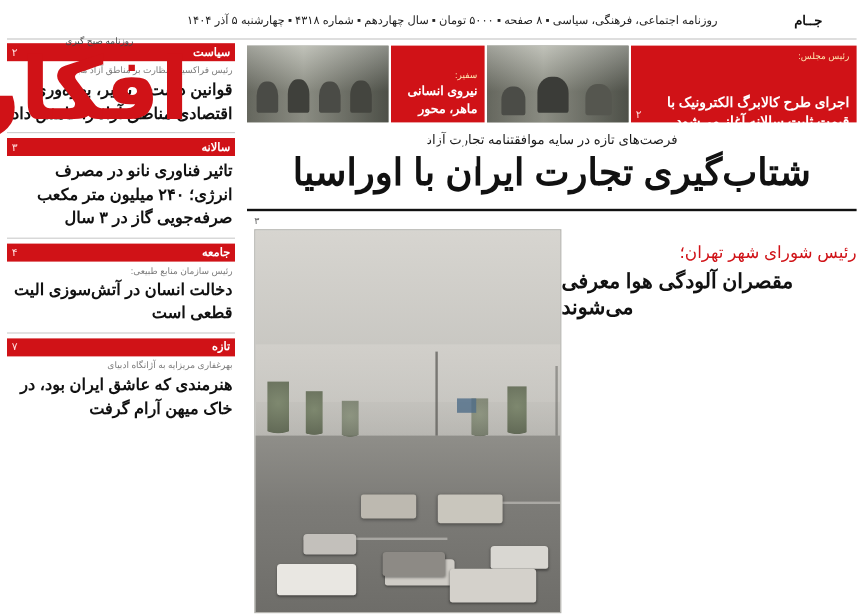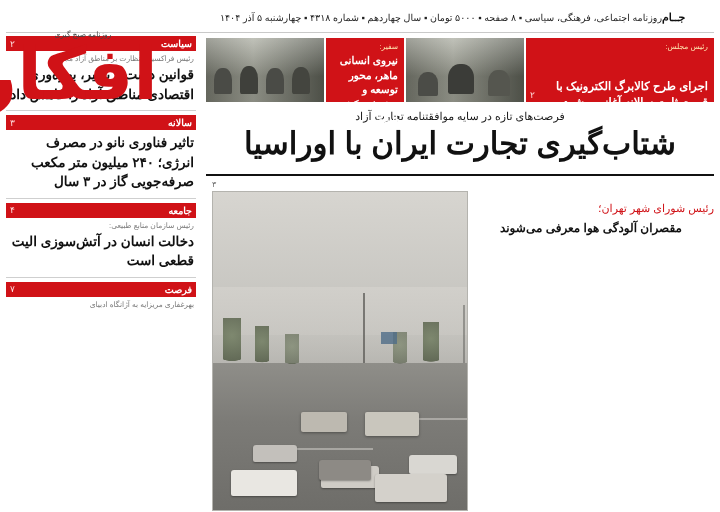--- a/index.html
+++ b/index.html
@@ -32,21 +32,21 @@
     height: 26px;
     border-bottom: 1px solid #c9c9c9;
     padding-bottom: 2px;
   }
   .topstrip .spacer-logo {
     width: 150px;
     flex: 0 0 150px;
   }
   .topstrip .meta {
     flex: 1;
-    text-align: right;
+    text-align: left;
     font-size: 9.5px;
     color: #222;
     letter-spacing: 0.1px;
     white-space: nowrap;
   }
   .topstrip .brandmark {
     width: 52px;
     flex: 0 0 52px;
     text-align: left;
     font-size: 11px;
@@ -150,21 +150,21 @@
   }
   .tick-img .figure {
     position: absolute;
     background: #3b3c38;
     border-radius: 45% 45% 8% 8%;
   }
   .tick-b, .tick-c {
     flex: 1;
     background: #d01217;
     color: #fff;
-    padding: 4px 6px 4px 4px;
+    padding: 20px 6px 4px 4px;
   }
   .tick-b .tick-head, .tick-c .tick-head {
     font-size: 10.5px;
     font-weight: bold;
     line-height: 1.4;
     text-align: right;
   }
 
   
   .lead-over {
@@ -199,31 +199,31 @@
     padding-left: 6px;
     box-sizing: border-box;
   }
   .photo-head-col {
     width: 246px;
     flex: 0 0 246px;
     text-align: right;
     padding-top: 22px;
   }
   .photo-kicker {
-    font-size: 11px;
+    font-size: 14px;
     color: #d01217;
     margin-bottom: 6px;
     text-align: right;
   }
   .photo-head {
-    font-size: 12px;
+    font-size: 17px;
     font-weight: bold;
     color: #111;
     line-height: 1.3;
-    text-align: center;
+    text-align: left;
   }
   .photo {
     position: relative;
     width: 100%;
     height: 320px;
     background: linear-gradient(180deg,#cfcdc8 0%,#bdbcb7 38%,#a9a8a3 60%,#9b9a95 100%);
     overflow: hidden;
     border: 1px solid #b4b3ae;
     box-sizing: border-box;
   }
@@ -427,24 +427,25 @@
           <div class="sec-name">جامعه</div>
           <div class="sec-page">۴</div>
         </div>
         <div class="sec-kicker">رئیس سازمان منابع طبیعی:</div>
         <div class="sec-head">دخالت انسان در آتش‌سوزی الیت قطعی است</div>
         <div class="sec-divider"></div>
       </div>
 
       <div class="sec">
         <div class="sec-bar">
-          <div class="sec-name">فرصت</div>
+          <div class="sec-name">تازه</div>
           <div class="sec-page">۷</div>
         </div>
         <div class="sec-kicker">بهرغفاری مریزایه به آژانگاه ادبیای</div>
+        <div class="sec-head">هنرمندی که عاشق ایران بود، در خاک میهن آرام گرفت</div>
       </div>
 
     </div>
   </div>
 
   <div style="position:absolute; left:8px; top:30px; width:150px; text-align:center;">
     <div class="logo-tag">روزنامه صبح گیری</div>
     <div class="logo-word">افکار</div>
   </div>
 

